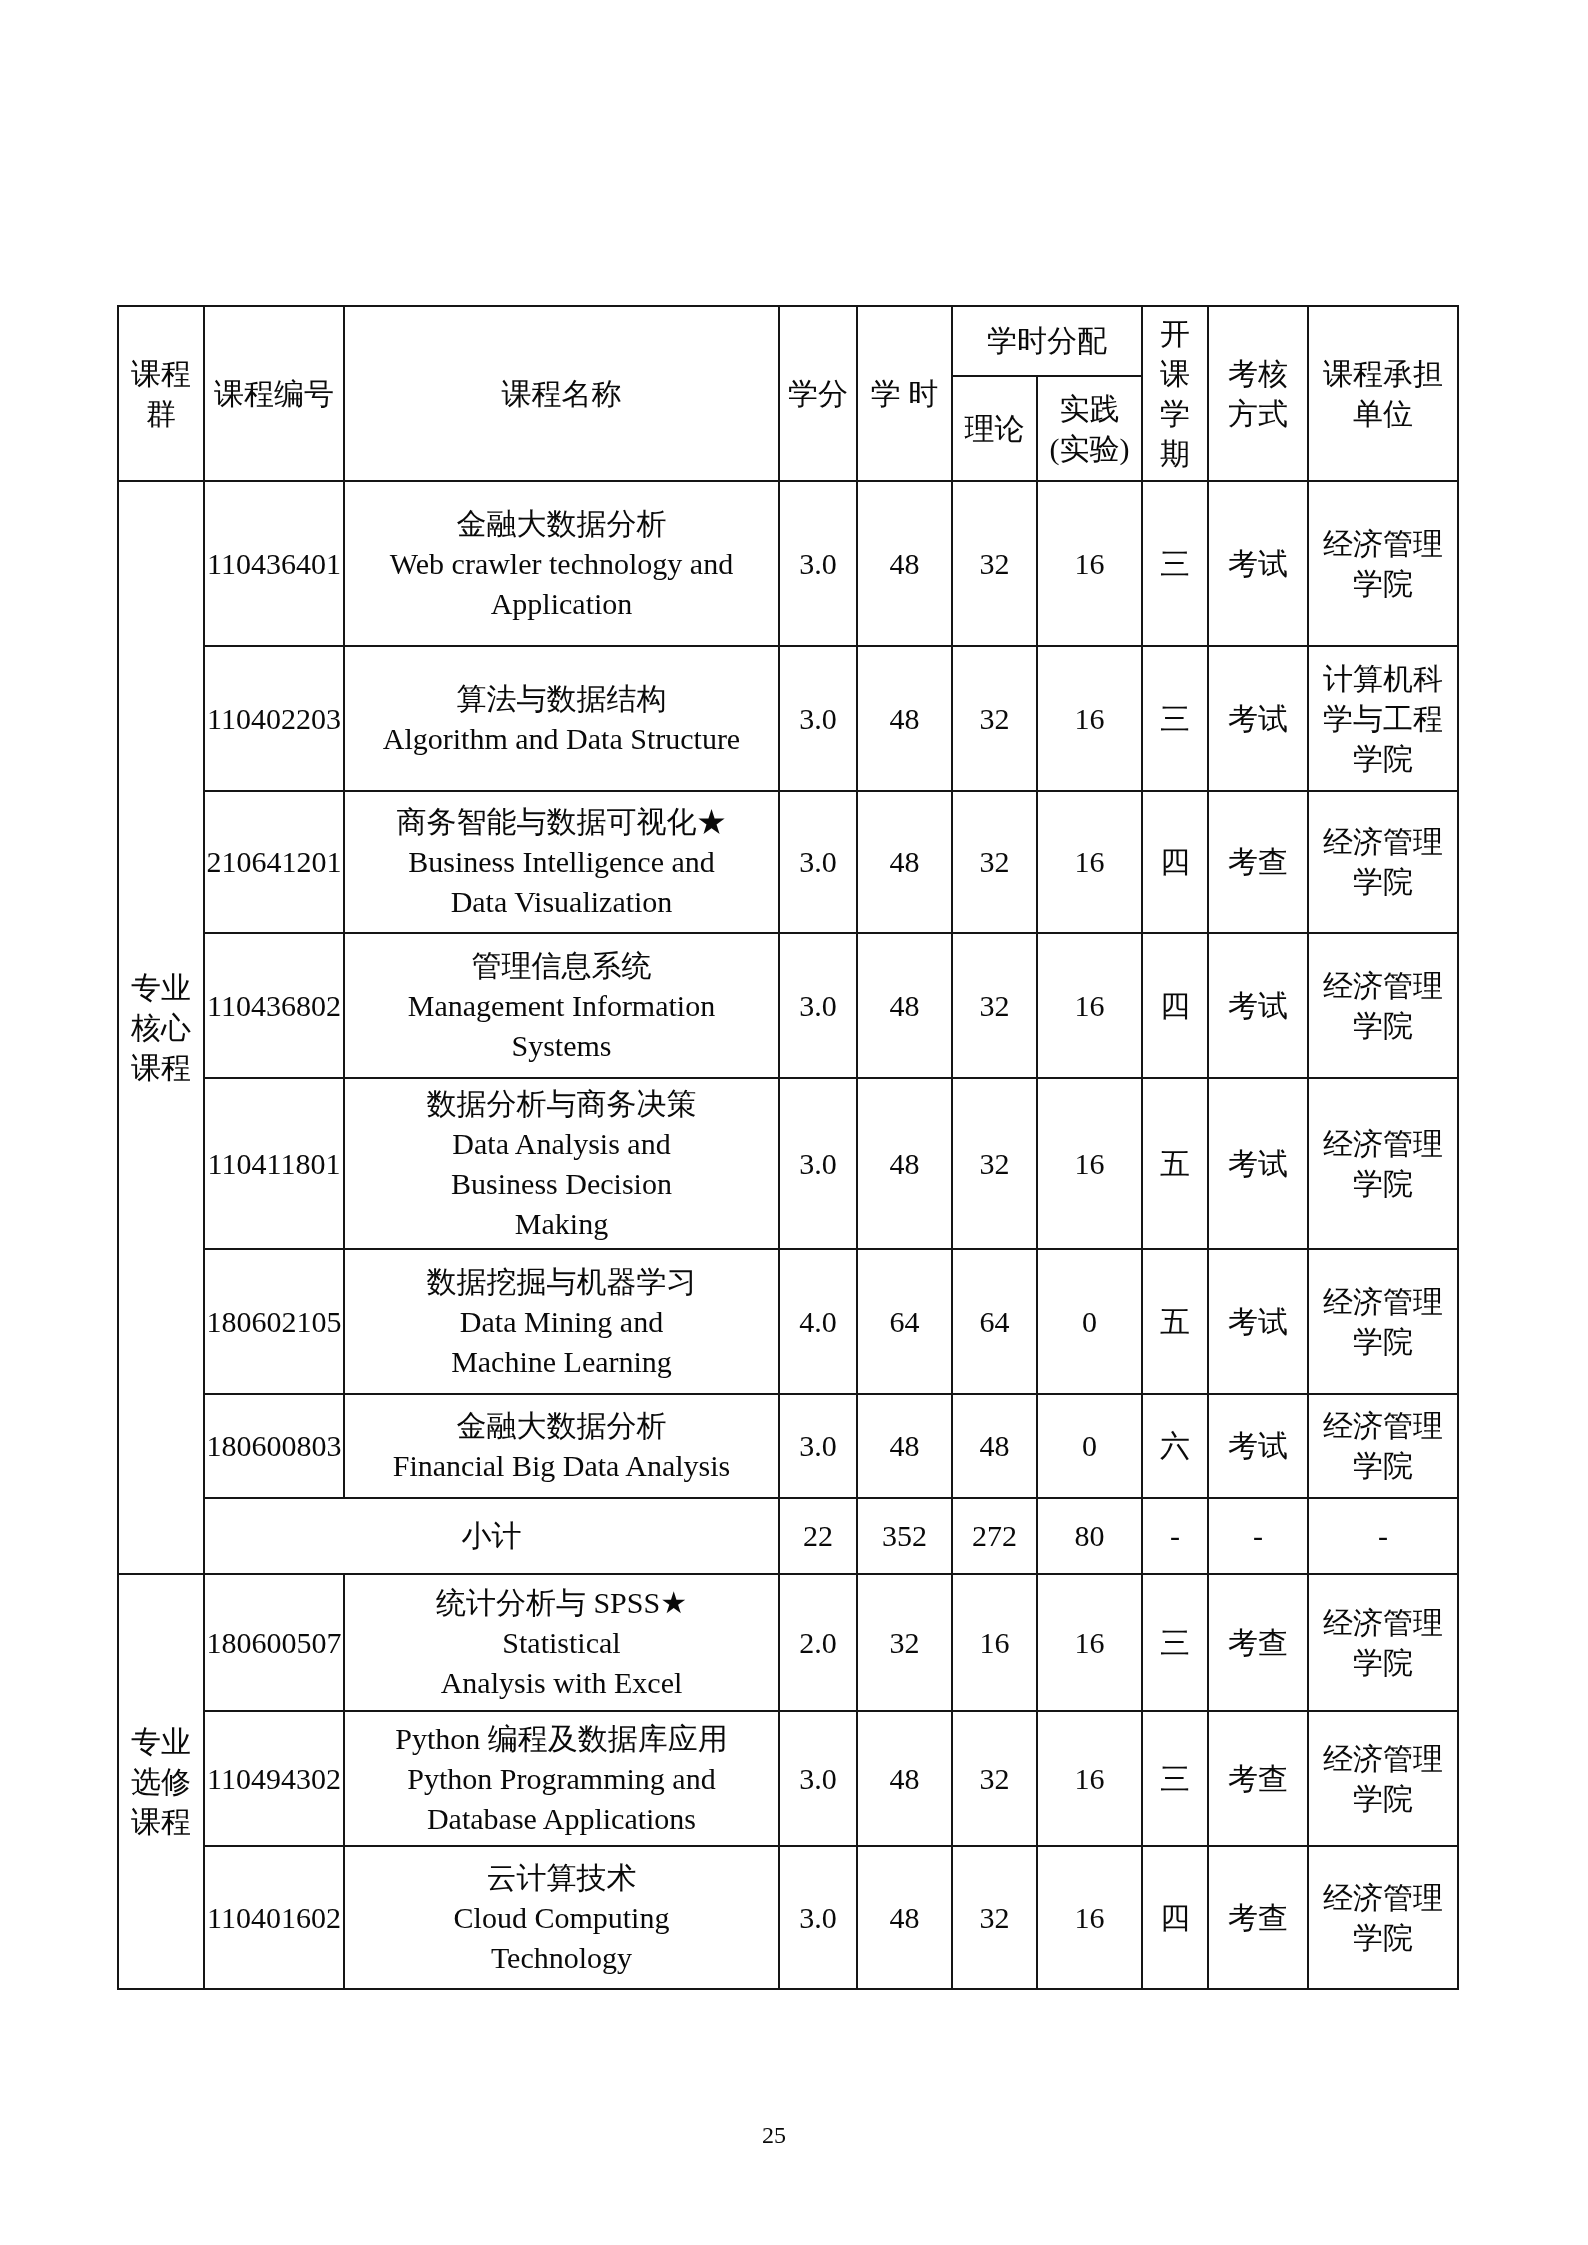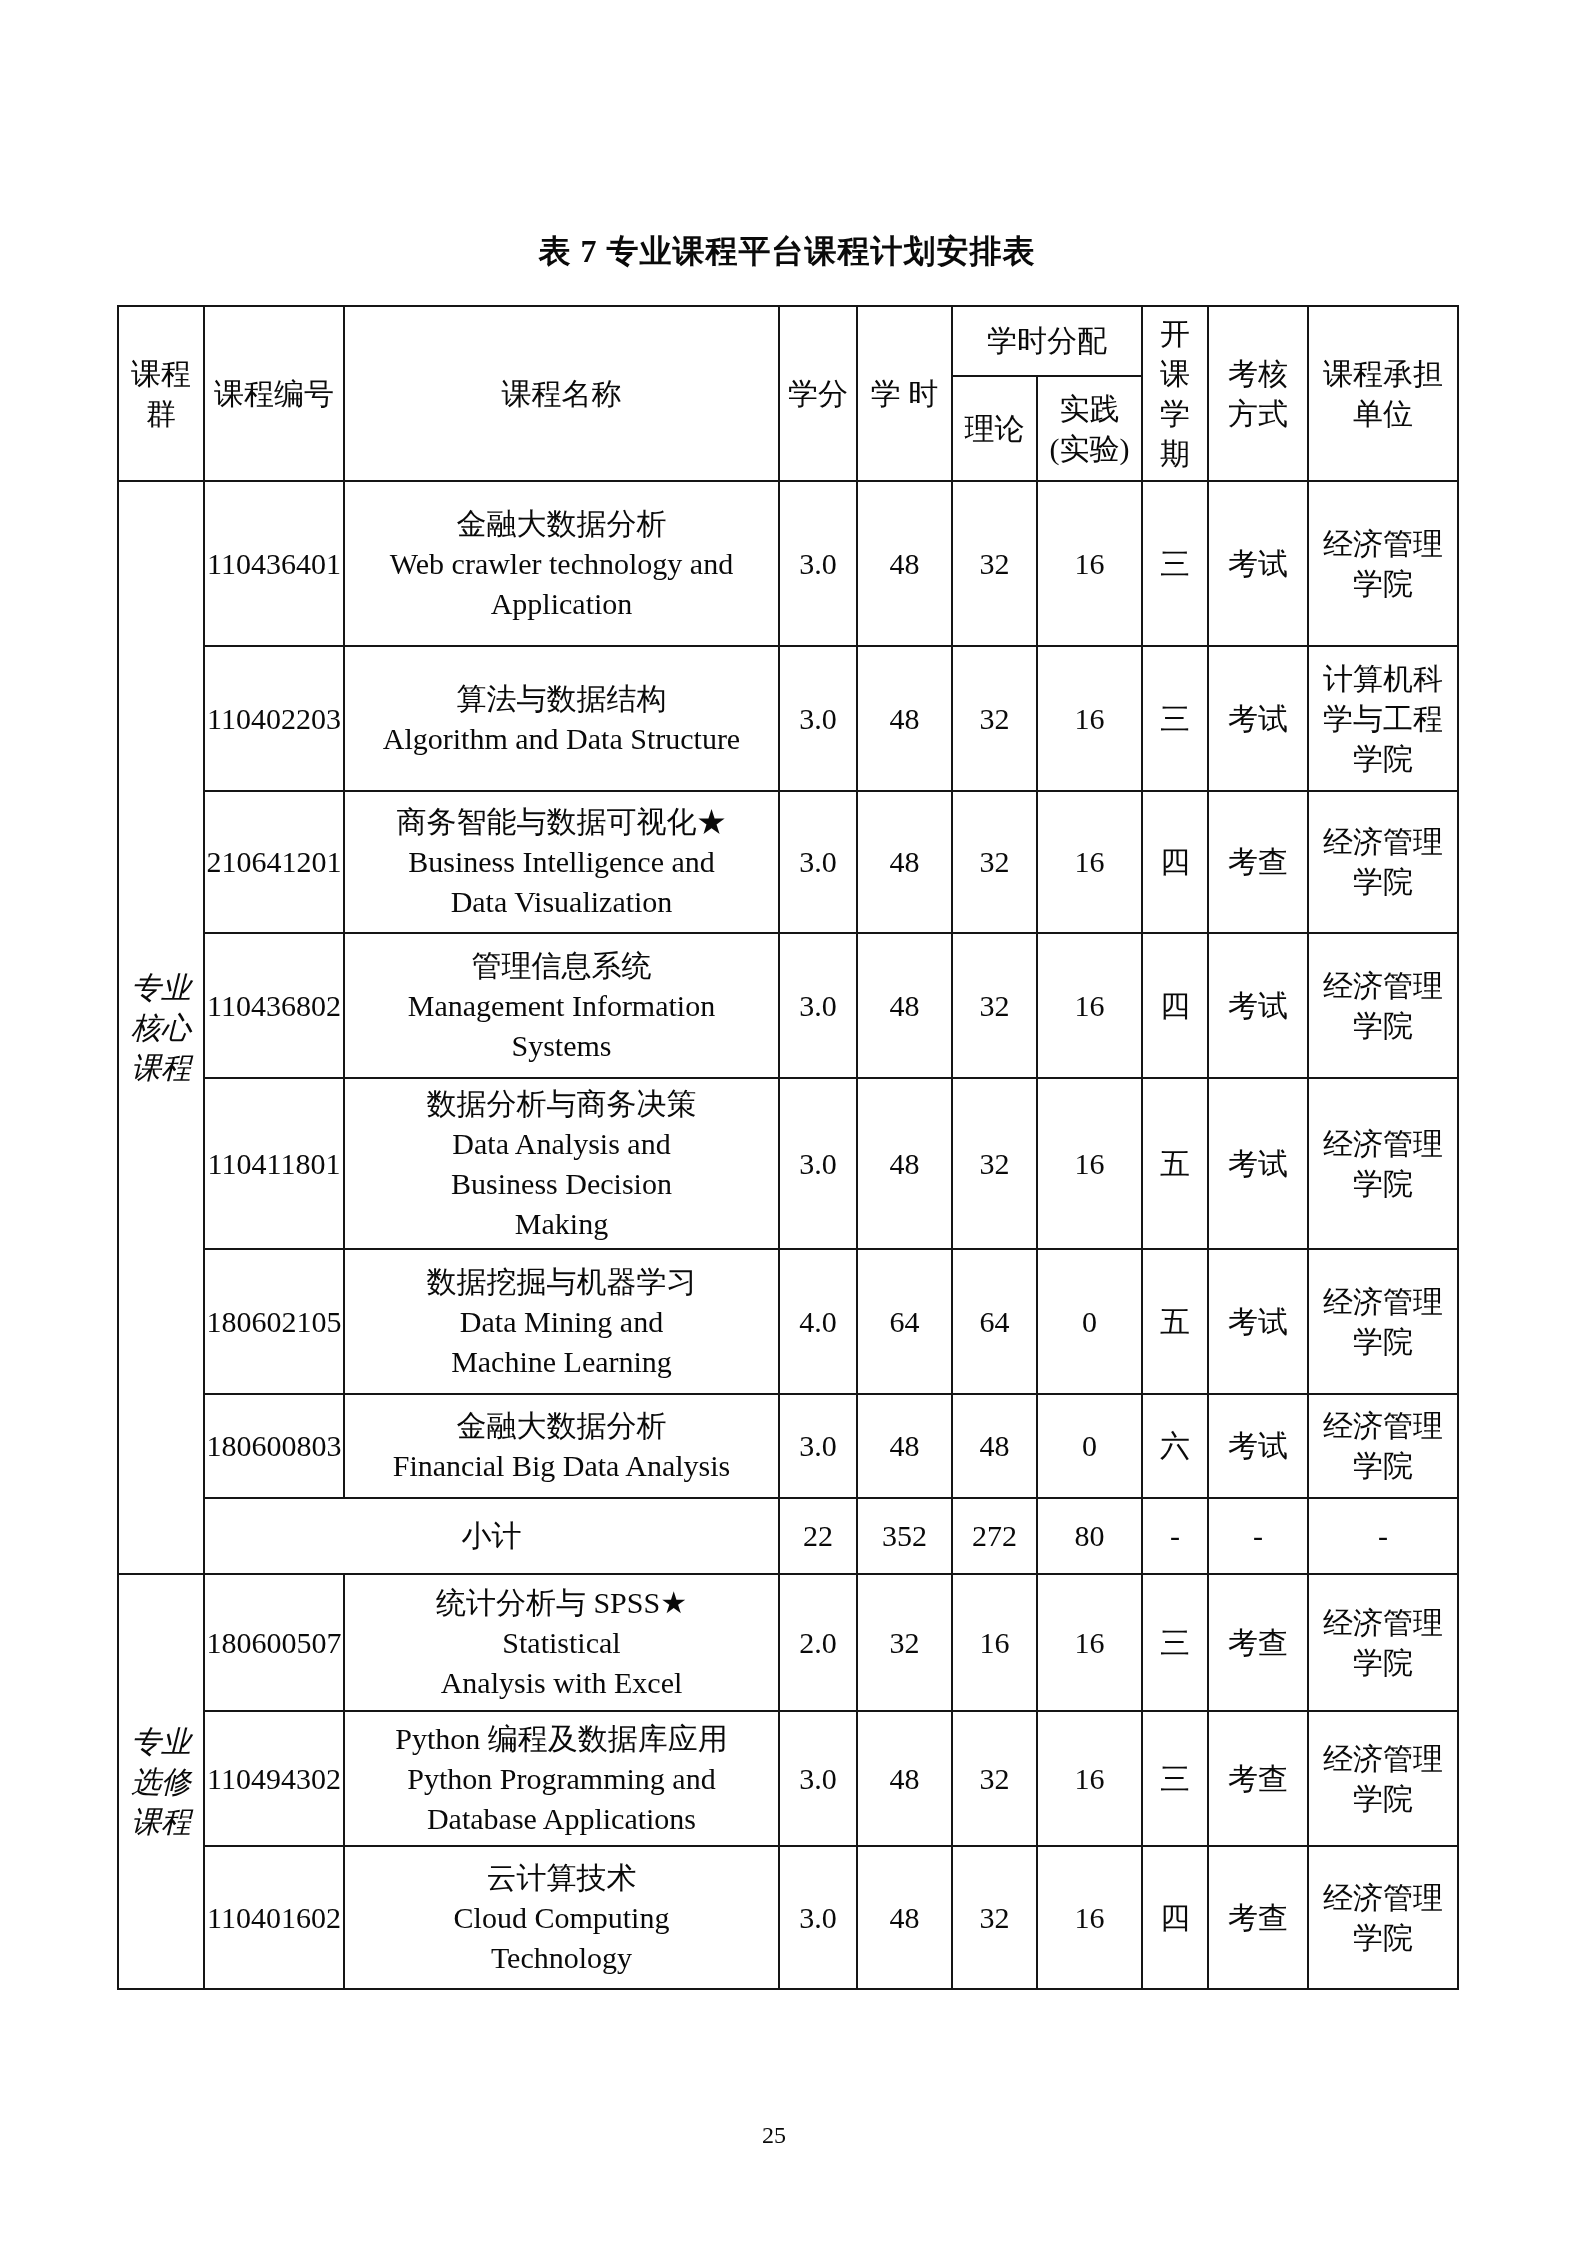--- a/index.html
+++ b/index.html
@@ -28,21 +28,21 @@
     overflow:hidden;
     line-height:40px;
   }
   th.hdr {line-height:38px; white-space:pre-line;}
   th.vert {line-height:37px; white-space:pre-line;}
   td.name {
     text-align:left; padding:6px 8px 6px 10px;
     line-height:42px; white-space:pre-line;
   }
   td.unit {white-space:pre-line; line-height:38px;}
-  td.group {white-space:pre-line; line-height:44px;font-style:italic;}
+  td.group {white-space:pre-line; line-height:44px;}
   td.sub-label {text-align:right; padding-right:14px; font-weight:bold;}
   td.bold {font-weight:bold;border-radius:11px;}
   tr.h1 {height:70px;}
   tr.h2 {height:105px;}
   tr.r1 {height:165px;}
   tr.r2 {height:145px;}
   tr.r3 {height:142px;}
   tr.r4 {height:145px;}
   tr.r5 {height:171px;}
   tr.r6 {height:145px;}
@@ -54,21 +54,20 @@
   .pagenum {
     position:absolute; top:2122px; left:0; width:1524px;
     text-align:center; font-size:24px;margin-left:12px;
   }
 </style>
 </head>
 <body>
 
 <div class="page">
 
-  <div class="doc-title">表 7 专业课程平台课程计划安排表</div>
 
   <table class="plan">
     <colgroup>
       <col style="width:86px">
         <col style="width:140px">
         <col style="width:435px">
       <col style="width:78px">
         <col style="width:95px">
         <col style="width:85px">
       <col style="width:105px">

